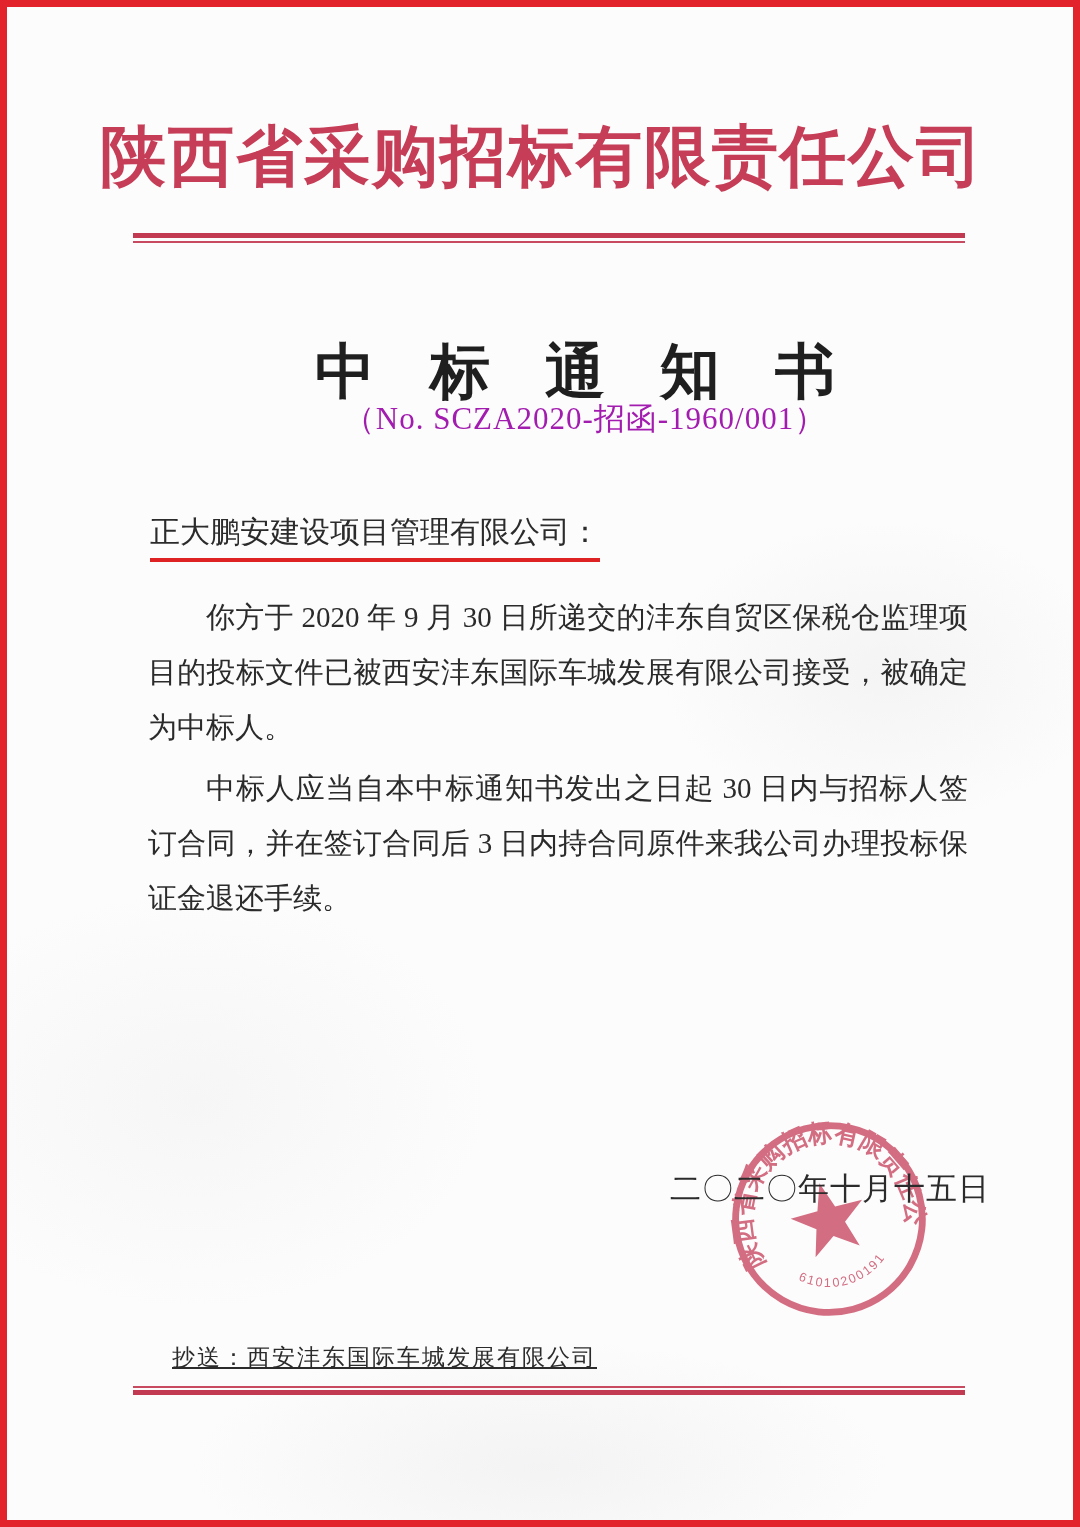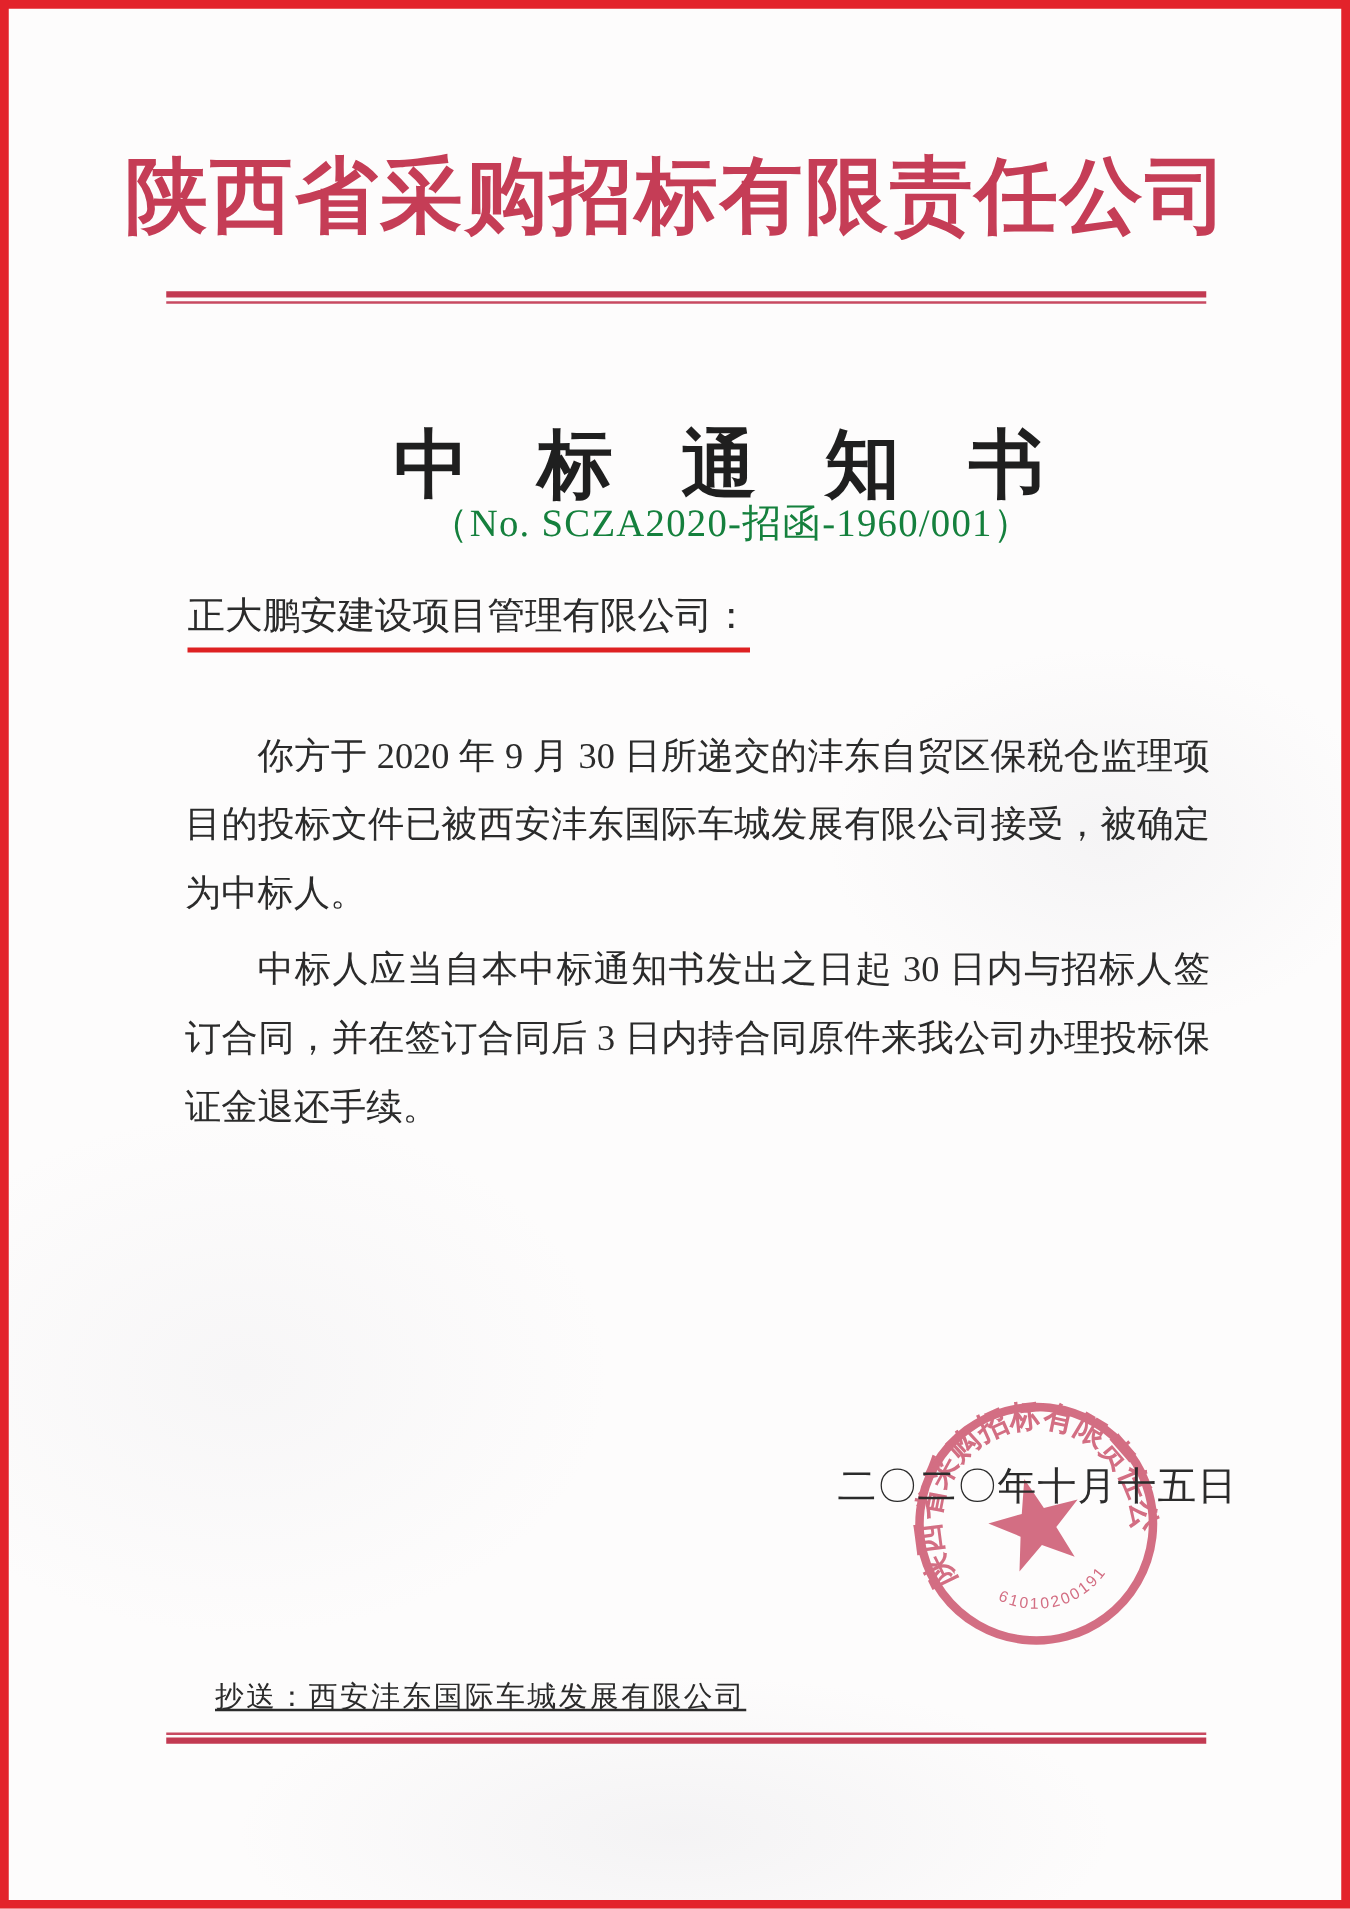--- a/index.html
+++ b/index.html
@@ -60,39 +60,40 @@
     font-size: 60px;
     font-weight: bold;
     letter-spacing: 20px;
     color: #1f1f1f;
     white-space: nowrap;
   }
   .doc-number {
     top: 398px;
     font-size: 31px;
     letter-spacing: 1px;
-    color: #15803d;
+    color: #a21caf;
     white-space: nowrap;
   }
 
   .addressee {
     position: absolute;
     top: 472px;
     left: 150px;
     font-size: 30px;
   }
   .addressee .underlined {
     display: inline-block;
     padding-bottom: 5px;
     border-bottom: 4px solid #de2122;
+    margin-top: 40px;
   }
 
   .body-text {
     position: absolute;
-    top: 578px;
+    top: 590px;
     left: 148px;
     width: 820px;
     font-size: 29px;
     line-height: 55px;
     text-align: justify;
   }
   .body-text p {
     margin: 0;
     text-indent: 2em;
   }

